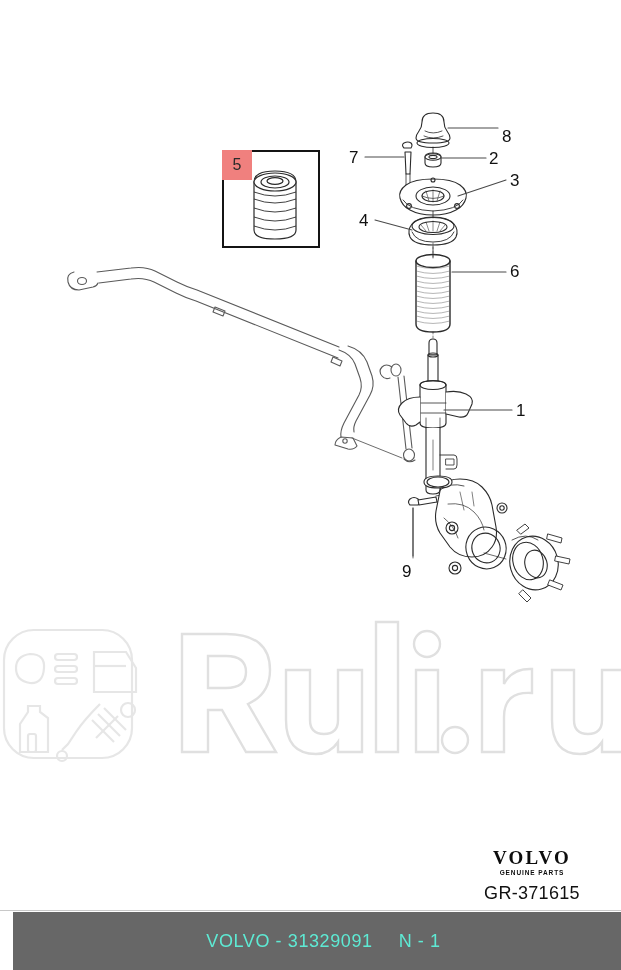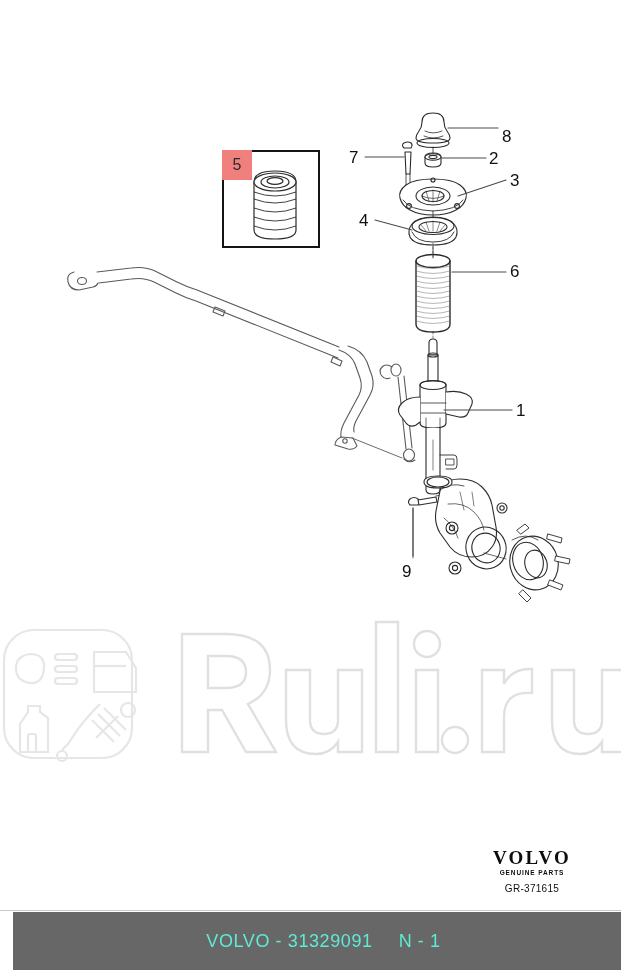--- a/index.html
+++ b/index.html
@@ -102,21 +102,21 @@
   #volvo-sub {
     font-family: "Liberation Sans", sans-serif;
     font-weight: bold;
     font-size: 6.5px;
     letter-spacing: 0.9px;
     color: #0d0d0d;
     margin-top: 1px;
   }
   #gr-code {
     font-family: "Liberation Sans", sans-serif;
-    font-size: 10px;
+    font-size: 18px;
     color: #111111;
     margin-top: 7px;
     letter-spacing: 0.3px;
   }
 
   
   #footer {
     position: absolute;
     left: 0;
     top: 912px;

